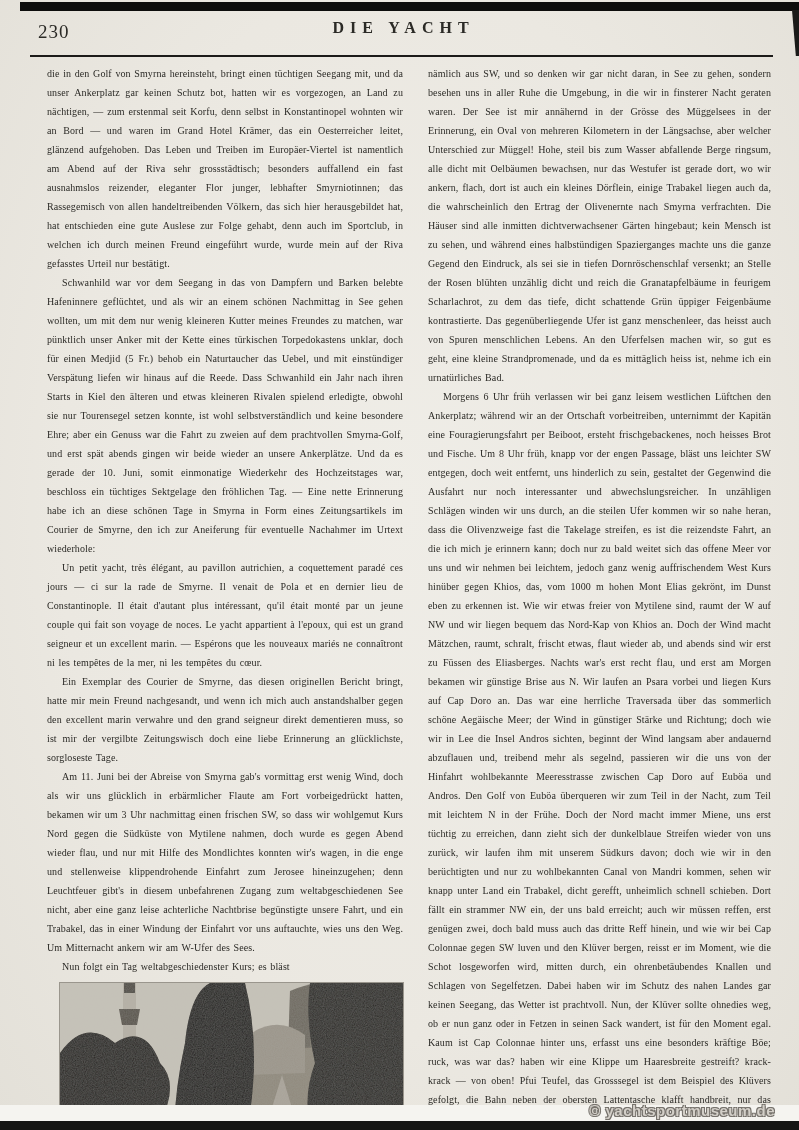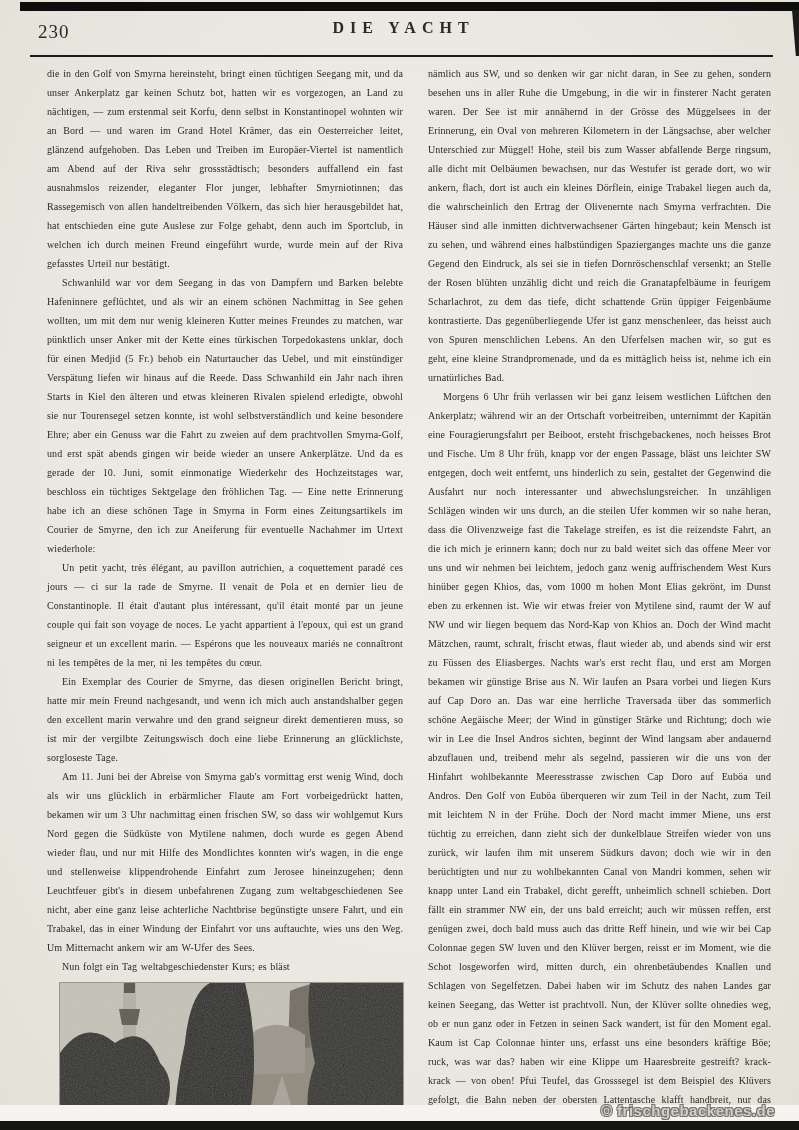--- a/index.html
+++ b/index.html
@@ -109,15 +109,15 @@
     </div>
 
     <div class="col col-right">
       <p>nämlich aus SW, und so denken wir gar nicht daran, in See zu gehen, sondern besehen uns in aller Ruhe die Umgebung, in die wir in finsterer Nacht geraten waren. Der See ist mir annähernd in der Grösse des Müggelsees in der Erinnerung, ein Oval von mehreren Kilometern in der Längsachse, aber welcher Unterschied zur Müggel! Hohe, steil bis zum Wasser abfallende Berge ringsum, alle dicht mit Oelbäumen bewachsen, nur das Westufer ist gerade dort, wo wir ankern, flach, dort ist auch ein kleines Dörflein, einige Trabakel liegen auch da, die wahrscheinlich den Ertrag der Olivenernte nach Smyrna verfrachten. Die Häuser sind alle inmitten dichtverwachsener Gärten hingebaut; kein Mensch ist zu sehen, und während eines halbstündigen Spazierganges machte uns die ganze Gegend den Eindruck, als sei sie in tiefen Dornröschenschlaf versenkt; an Stelle der Rosen blühten unzählig dicht und reich die Granatapfelbäume in feurigem Scharlachrot, zu dem das tiefe, dicht schattende Grün üppiger Feigenbäume kontrastierte. Das gegenüberliegende Ufer ist ganz menschenleer, das heisst auch von Spuren menschlichen Lebens. An den Uferfelsen machen wir, so gut es geht, eine kleine Strandpromenade, und da es mittäglich heiss ist, nehme ich ein urnatürliches Bad.</p>
       <p class="indent">Morgens 6 Uhr früh verlassen wir bei ganz leisem westlichen Lüftchen den Ankerplatz; während wir an der Ortschaft vorbeitreiben, unternimmt der Kapitän eine Fouragierungsfahrt per Beiboot, ersteht frischgebackenes, noch heisses Brot und Fische. Um 8 Uhr früh, knapp vor der engen Passage, bläst uns leichter SW entgegen, doch weit entfernt, uns hinderlich zu sein, gestaltet der Gegenwind die Ausfahrt nur noch interessanter und abwechslungsreicher. In unzähligen Schlägen winden wir uns durch, an die steilen Ufer kommen wir so nahe heran, dass die Olivenzweige fast die Takelage streifen, es ist die reizendste Fahrt, an die ich mich je erinnern kann; doch nur zu bald weitet sich das offene Meer vor uns und wir nehmen bei leichtem, jedoch ganz wenig auffrischendem West Kurs hinüber gegen Khios, das, vom 1000 m hohen Mont Elias gekrönt, im Dunst eben zu erkennen ist. Wie wir etwas freier von Mytilene sind, raumt der W auf NW und wir liegen bequem das Nord-Kap von Khios an. Doch der Wind macht Mätzchen, raumt, schralt, frischt etwas, flaut wieder ab, und abends sind wir erst zu Füssen des Eliasberges. Nachts war's erst recht flau, und erst am Morgen bekamen wir günstige Brise aus N. Wir laufen an Psara vorbei und liegen Kurs auf Cap Doro an. Das war eine herrliche Traversada über das sommerlich schöne Aegäische Meer; der Wind in günstiger Stärke und Richtung; doch wie wir in Lee die Insel Andros sichten, beginnt der Wind langsam aber andauernd abzuflauen und, treibend mehr als segelnd, passieren wir die uns von der Hinfahrt wohlbekannte Meeresstrasse zwischen Cap Doro auf Euböa und Andros. Den Golf von Euböa überqueren wir zum Teil in der Nacht, zum Teil mit leichtem N in der Frühe. Doch der Nord macht immer Miene, uns erst tüchtig zu erreichen, dann zieht sich der dunkelblaue Streifen wieder von uns zurück, wir laufen ihm mit unserem Südkurs davon; doch wie wir in den berüchtigten und nur zu wohlbekannten Canal von Mandri kommen, sehen wir knapp unter Land ein Trabakel, dicht gerefft, unheimlich schnell schieben. Dort fällt ein strammer NW ein, der uns bald erreicht; auch wir müssen reffen, erst genügen zwei, doch bald muss auch das dritte Reff hinein, und wie wir bei Cap Colonnae gegen SW luven und den Klüver bergen, reisst er im Moment, wie die Schot losgeworfen wird, mitten durch, ein ohrenbetäubendes Knallen und Schlagen von Segelfetzen. Dabei haben wir im Schutz des nahen Landes gar keinen Seegang, das Wetter ist prachtvoll. Nun, der Klüver sollte ohnedies weg, ob er nun ganz oder in Fetzen in seinen Sack wandert, ist für den Moment egal. Kaum ist Cap Colonnae hinter uns, erfasst uns eine besonders kräftige Böe; ruck, was war das? haben wir eine Klippe um Haaresbreite gestreift? krack-krack — von oben! Pfui Teufel, das Grosssegel ist dem Beispiel des Klüvers gefolgt, die Bahn neben der obersten Lattentasche klafft handbreit, nur das Achterliek hält noch. Also sofort hinein in unsere liebe schützende Bucht zu Füssen des hochragenden Poseidontempels. An ein rasches Segelflicken ist nicht zu denken, und da wir heuer, um Platz an Deck zu haben, die kurze, aber furchtbar massive Trysegelgaffel nicht mitgenommen haben, ist guter Rat teuer. Wie ein zerzauster Sperling liegt Schwanhild diesmal vor Anker! Doch das Sturmsegel haben wir in der Segellast, das wird schleunigst an die Grosssegelgaffel angeschlagen, und obwohl die kahle Spiere 3 m weit absteht, gehen wir in dieser schauerlichen Verfassung wieder in See. Aber Poseidon zürnt ob solcher Beleidigung seiner schönheitgewohnten Augen. Die richtigste Strafe für uns war jetzt ein leichter, schöner Nachmittagswind vom Golf von Aegina her. Und den sandte er auch. Mit dem kleineren, schweren Sturmsegel kommen wir kaum von der Stelle, sicher nicht ein bischen nach Luv.</p>
       <p class="closing">(Schluss folgt.)</p>
     </div>
   </div>
 
   <div class="bottom-band"></div>
-  <div class="watermark">© frischgebackenes.de</div>
+  <div class="watermark">© yachtsportmuseum.de</div>
   <div class="bottombar"></div>
 </div>
 
 </body></html>

